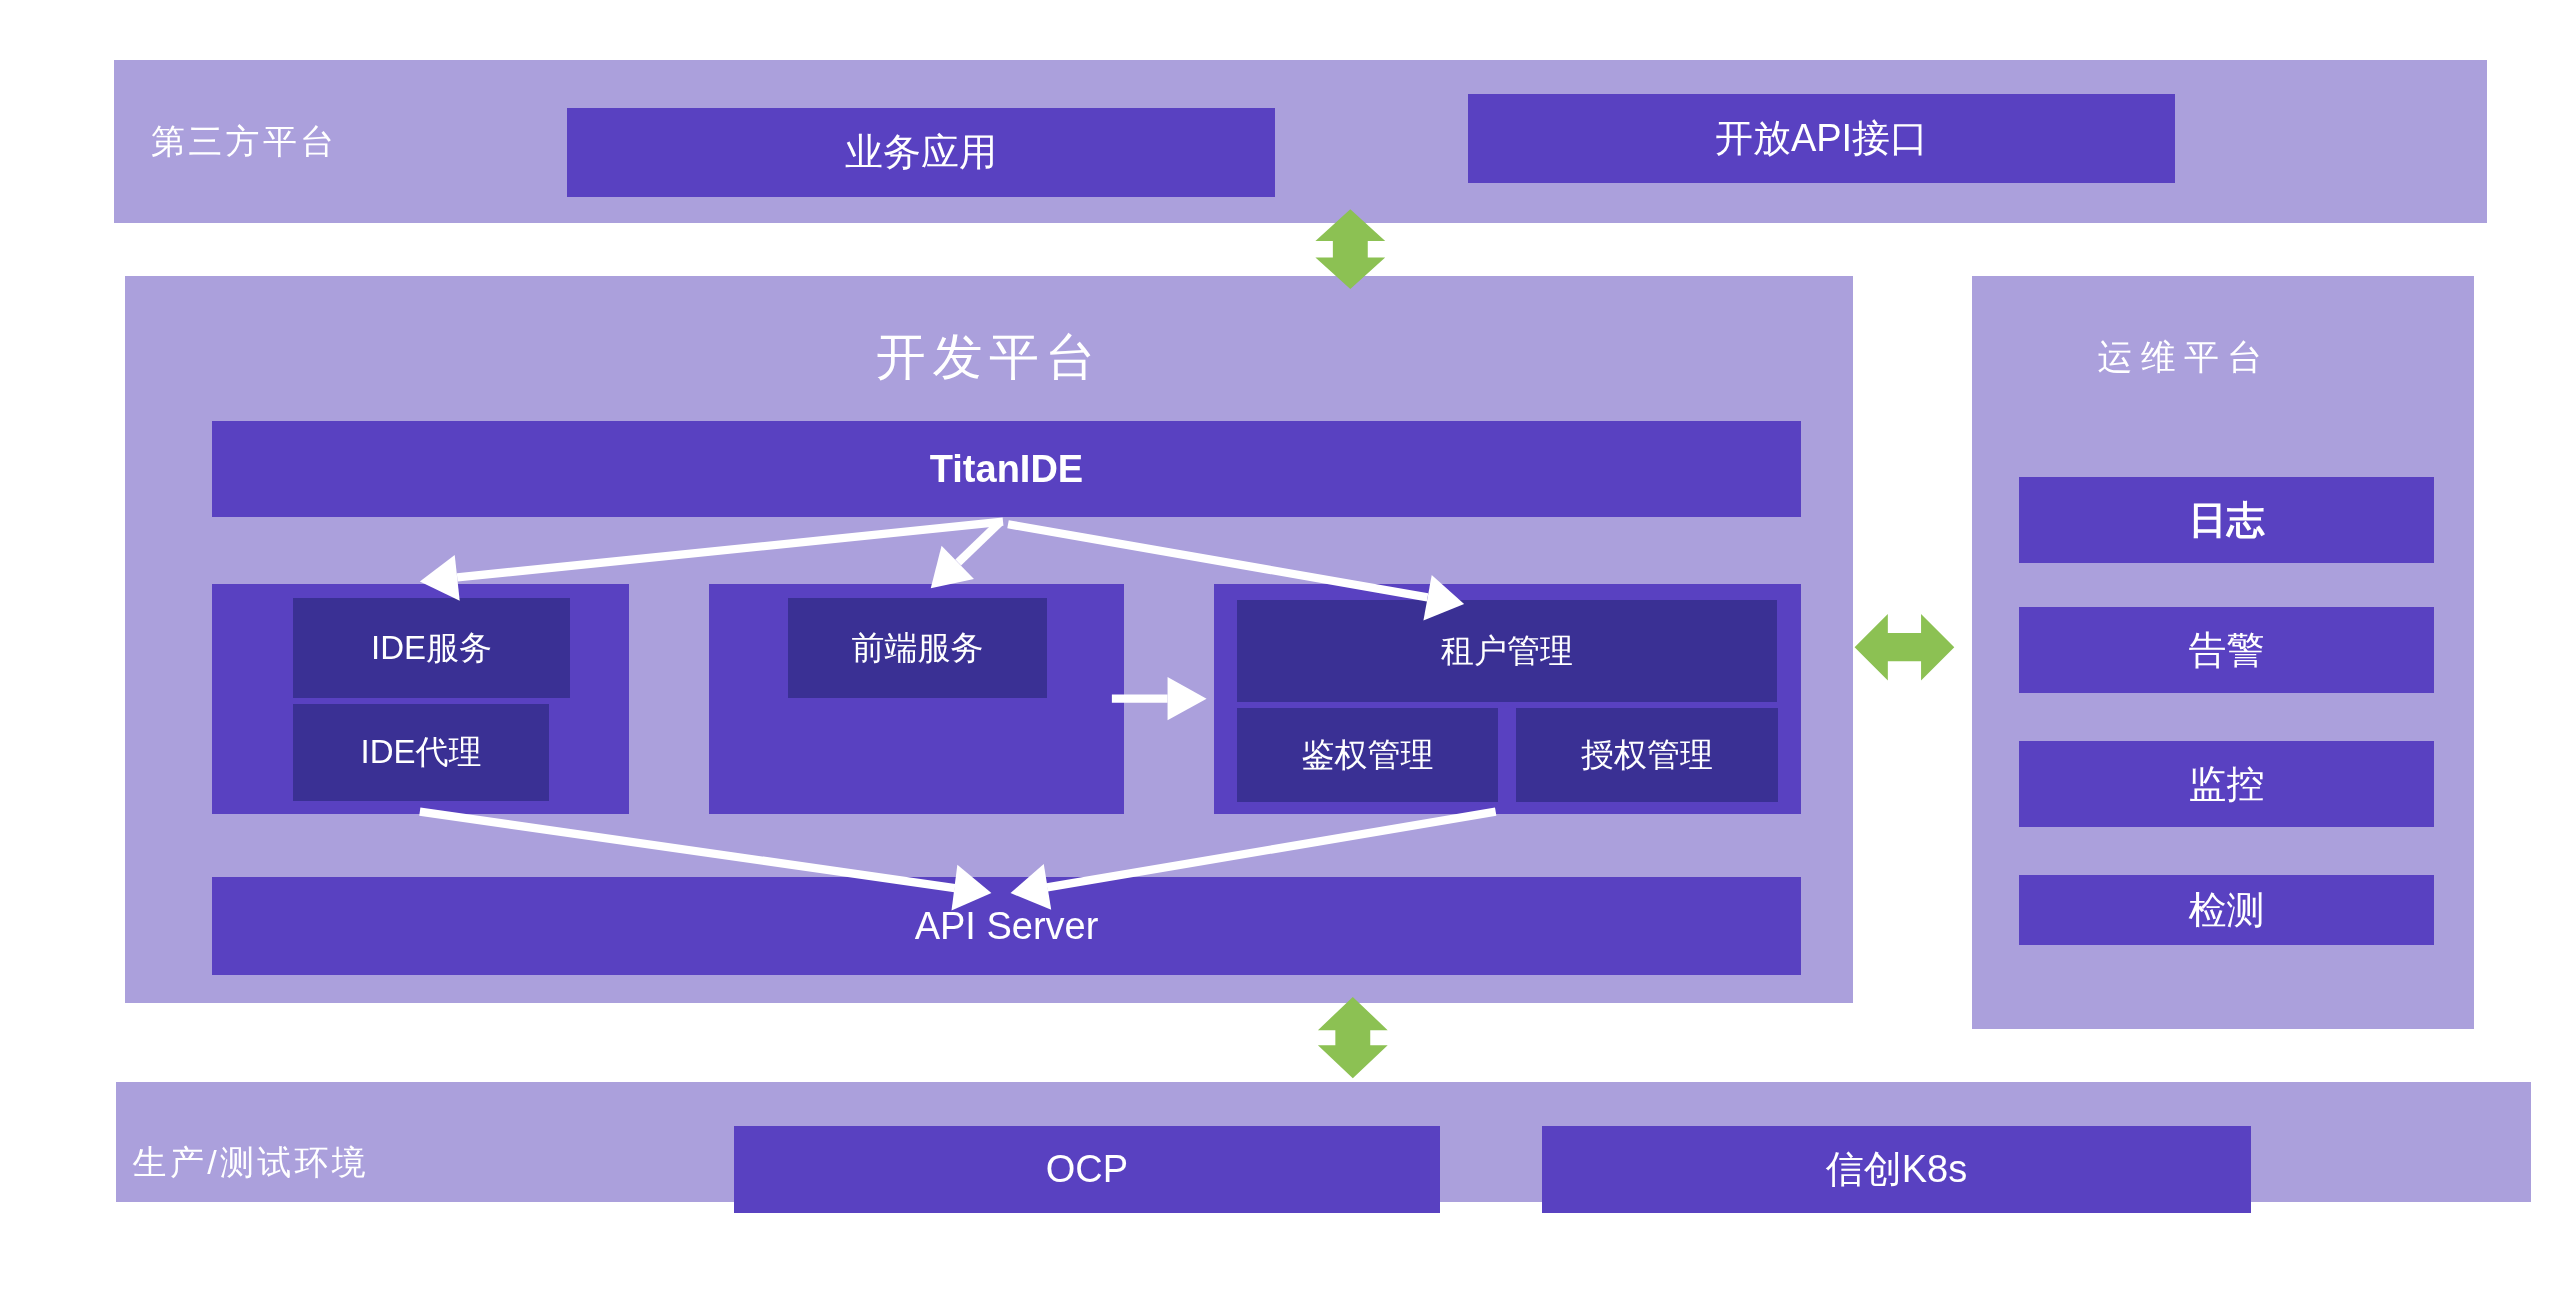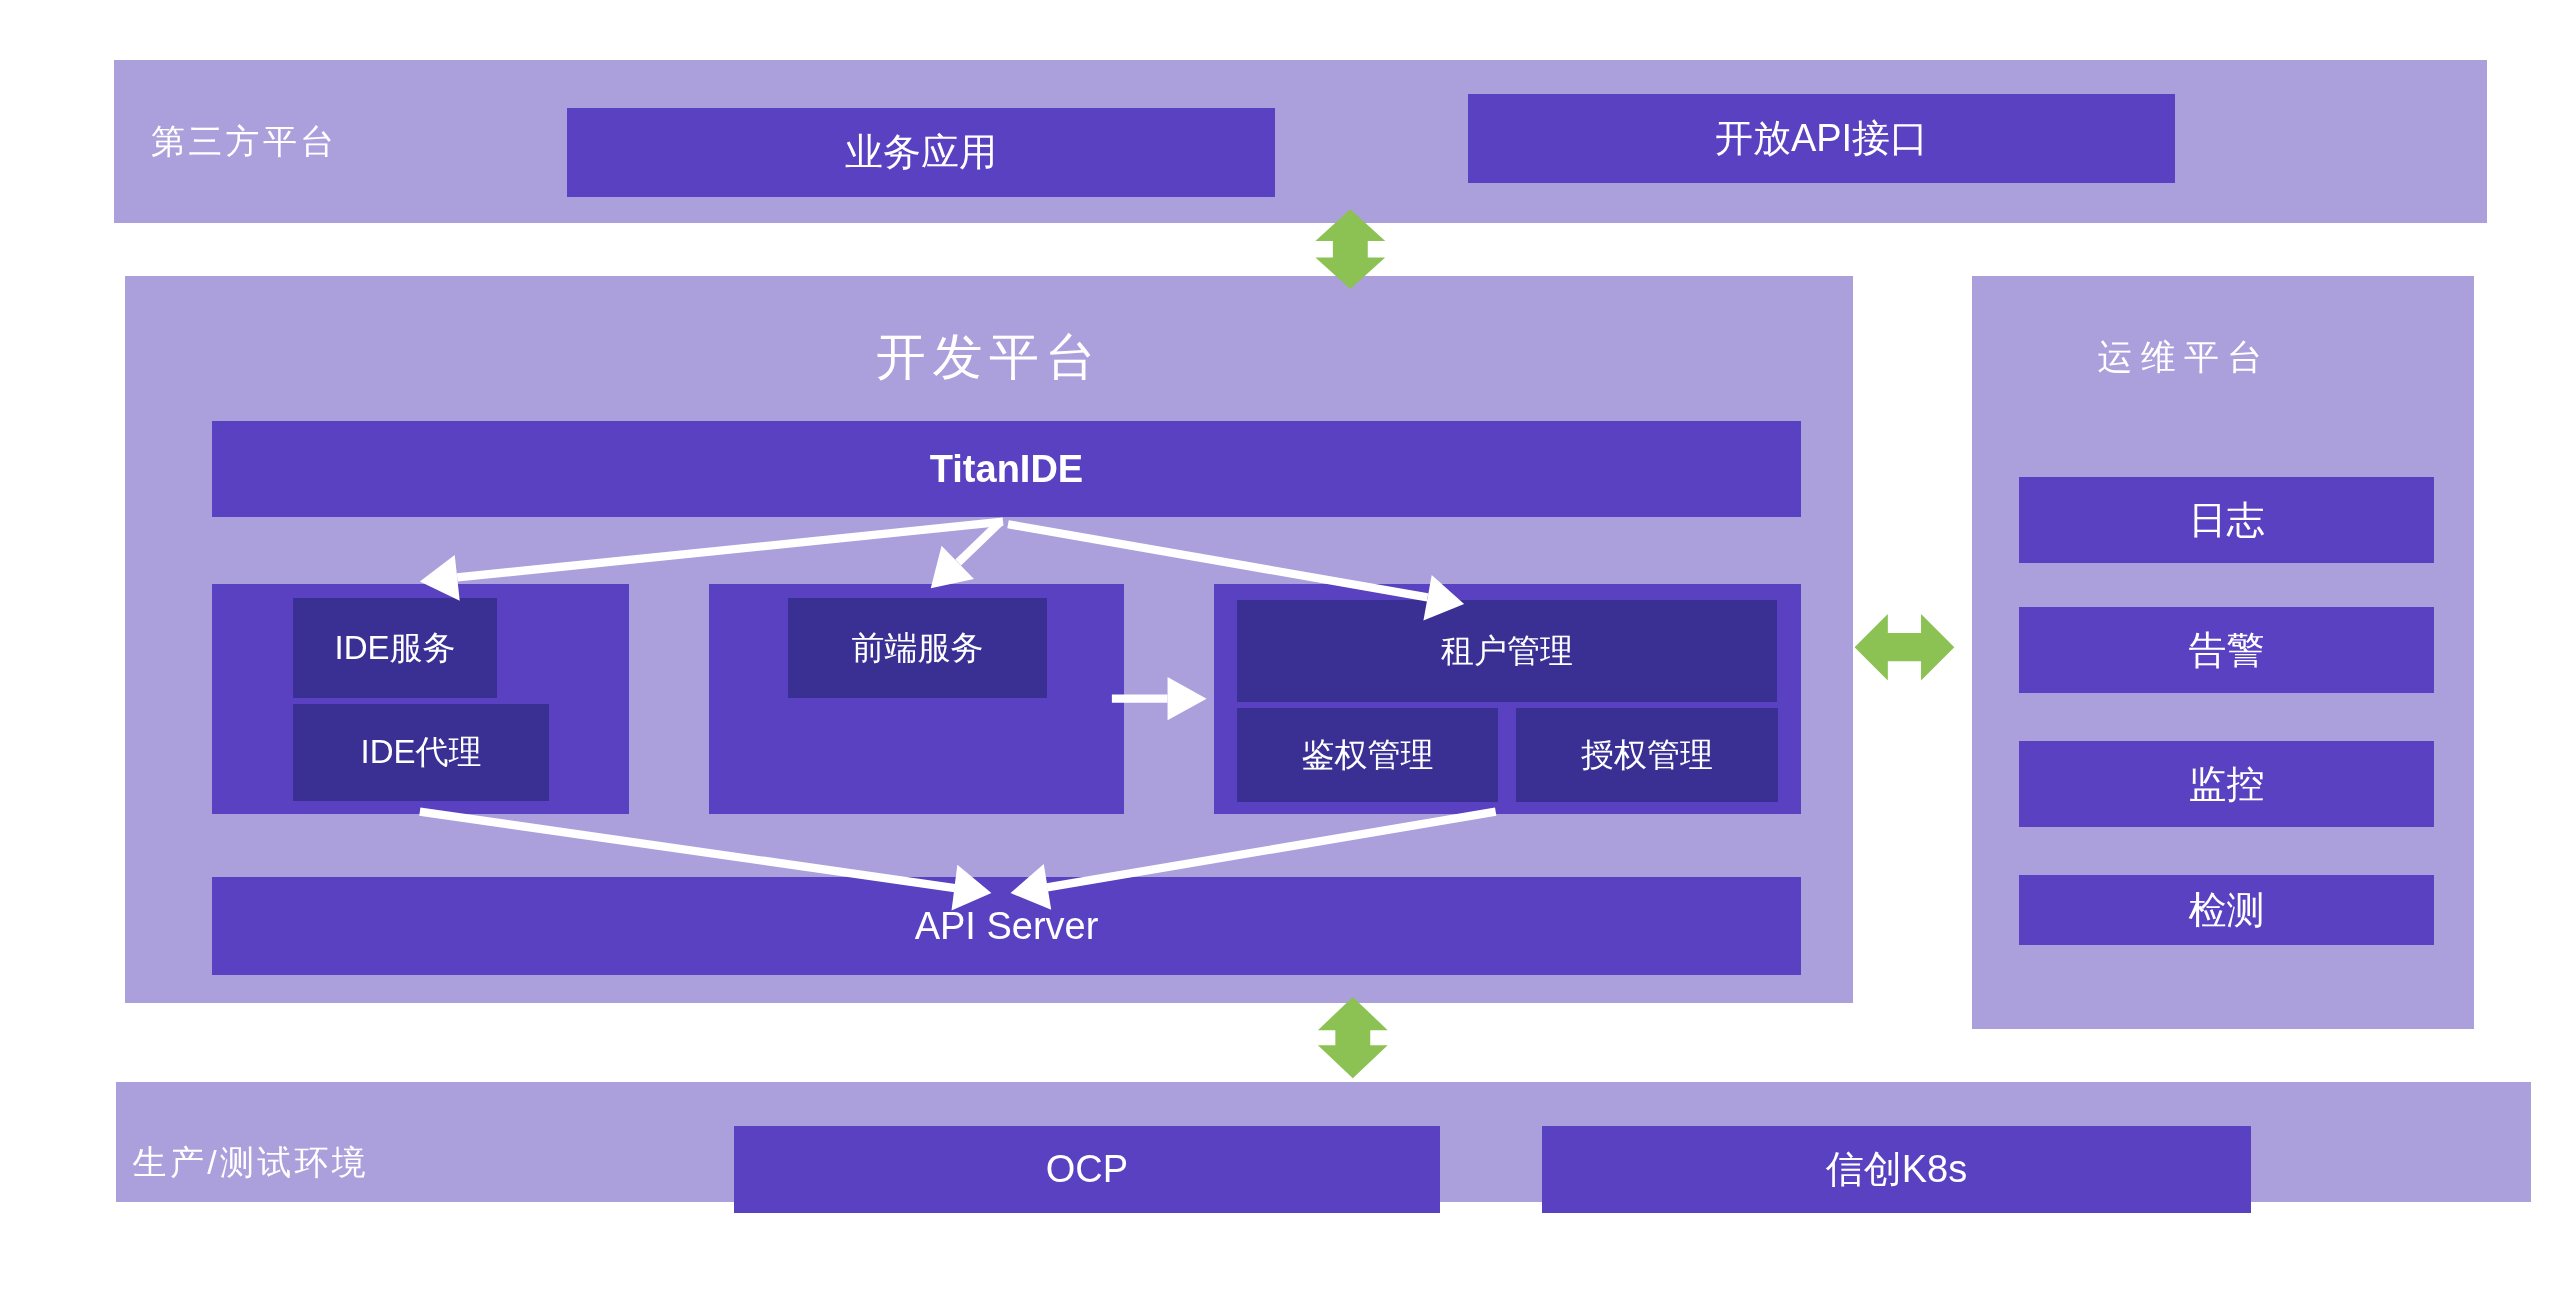--- a/index.html
+++ b/index.html
@@ -27,40 +27,40 @@
   <div class="pbox" style="left:453px;top:48px;width:708px;height:89px;">业务应用</div>
   <div class="pbox" style="left:1354px;top:34px;width:707px;height:89px;">开放API接口</div>
 </div>
 
 <div class="panel" style="left:125px;top:276px;width:1728px;height:727px;">
   <div class="panel-title big-title" style="left:0;top:48px;width:1728px;height:66px;">开发平台</div>
 
   <div class="pbox" style="left:87px;top:145px;width:1589px;height:96px;font-weight:bold;">TitanIDE</div>
 
   <div class="group" style="left:87px;top:308px;width:417px;height:230px;">
-    <div class="pbox inner" style="left:81px;top:14px;width:204px;height:100px;">IDE服务</div>
+    <div class="pbox inner" style="left:81px;top:14px;width:277px;height:100px;">IDE服务</div>
     <div class="pbox inner" style="left:81px;top:120px;width:256px;height:97px;">IDE代理</div>
   </div>
 
   <div class="group" style="left:584px;top:308px;width:415px;height:230px;">
     <div class="pbox inner" style="left:79px;top:14px;width:259px;height:100px;">前端服务</div>
   </div>
 
   <div class="group" style="left:1089px;top:308px;width:587px;height:230px;">
     <div class="pbox inner" style="left:23px;top:16px;width:540px;height:102px;">租户管理</div>
     <div class="pbox inner" style="left:23px;top:124px;width:261px;height:94px;">鉴权管理</div>
     <div class="pbox inner" style="left:302px;top:124px;width:262px;height:94px;">授权管理</div>
   </div>
 
   <div class="pbox" style="left:87px;top:601px;width:1589px;height:98px;">API Server</div>
 </div>
 
 <div class="panel" style="left:1972px;top:276px;width:502px;height:753px;">
   <div class="panel-title" style="left:0;top:48px;width:424px;height:66px;font-size:35px;letter-spacing:8.3px;">运维平台</div>
-  <div class="pbox" style="left:47px;top:201px;width:415px;height:86px;">日志</div>
+  <div class="pbox" style="left:47px;top:201px;width:415px;height:86px;font-weight:bold;">日志</div>
   <div class="pbox" style="left:47px;top:331px;width:415px;height:86px;">告警</div>
   <div class="pbox" style="left:47px;top:465px;width:415px;height:86px;">监控</div>
   <div class="pbox" style="left:47px;top:599px;width:415px;height:70px;">检测</div>
 </div>
 
 <div class="panel" style="left:116px;top:1082px;width:2371px;height:120px;padding-left:44px;">
   <div class="panel-title side-title" style="left:16.6px;top:0;height:162px;">生产/测试环境</div>
   <div class="pbox" style="left:618px;top:44px;width:706px;height:87px;">OCP</div>
   <div class="pbox" style="left:1426px;top:44px;width:709px;height:87px;">信创K8s</div>
 </div>

